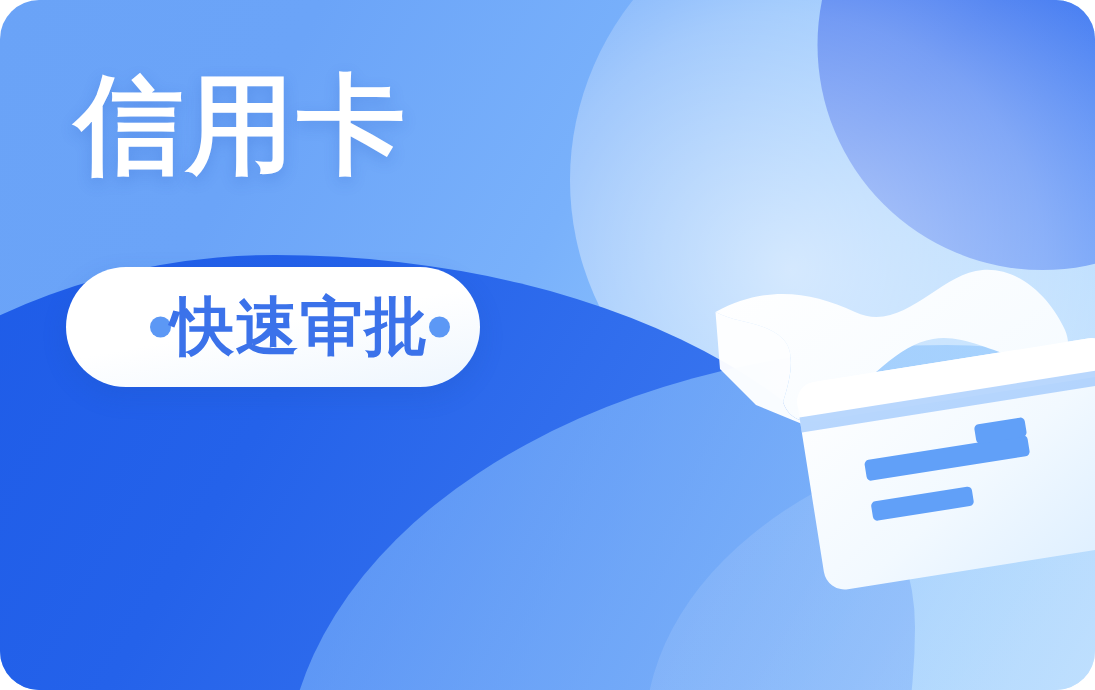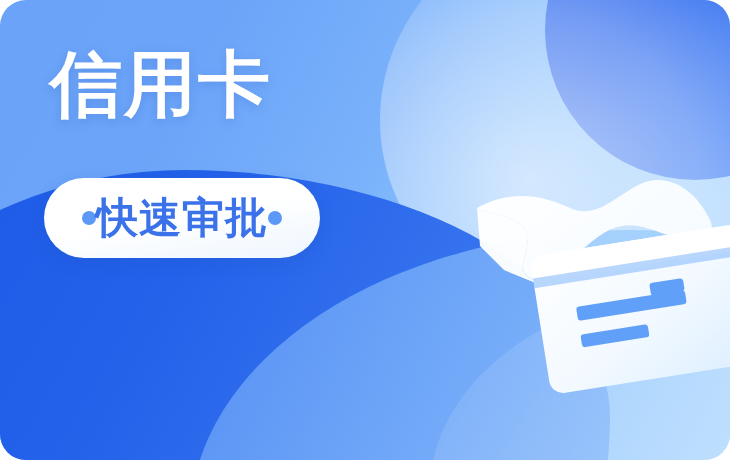--- a/index.html
+++ b/index.html
@@ -135,21 +135,21 @@
     position: absolute;
     left: 44px;
     top: 178px;
     width: 276px;
     height: 80px;
     border-radius: 40px;
     background: linear-gradient(170deg, #ffffff 0%, #ffffff 48%, #eef6fe 100%);
     box-shadow: 0 6px 16px rgba(26, 78, 180, 0.18);
     display: flex;
     align-items: center;
-    justify-content: center;
+    justify-content: flex-end;
     padding: 0 20px;
     box-sizing: border-box;
   }
   .badge-dot {
     width: 14px;
     height: 14px;
     border-radius: 50%;
     background: #5c98f5;
     flex: 0 0 auto;
   }

